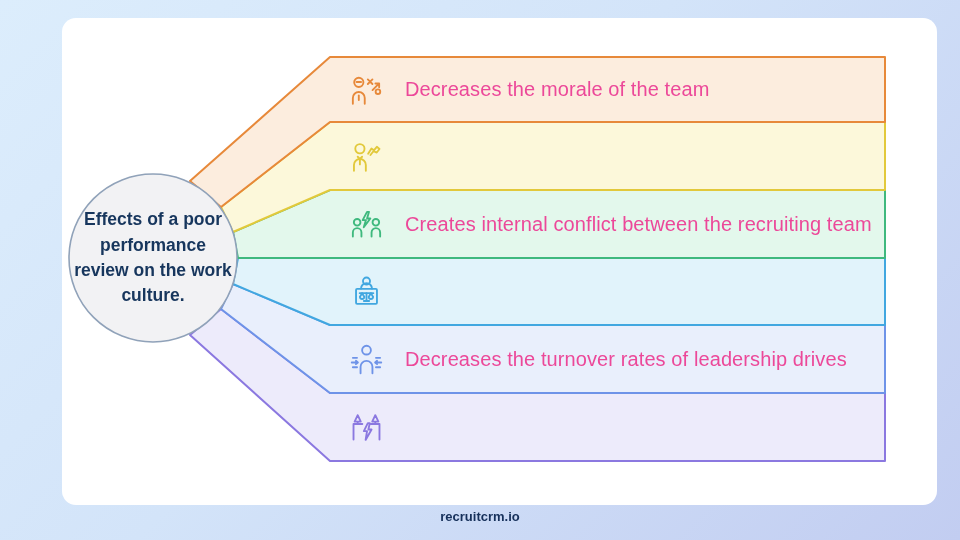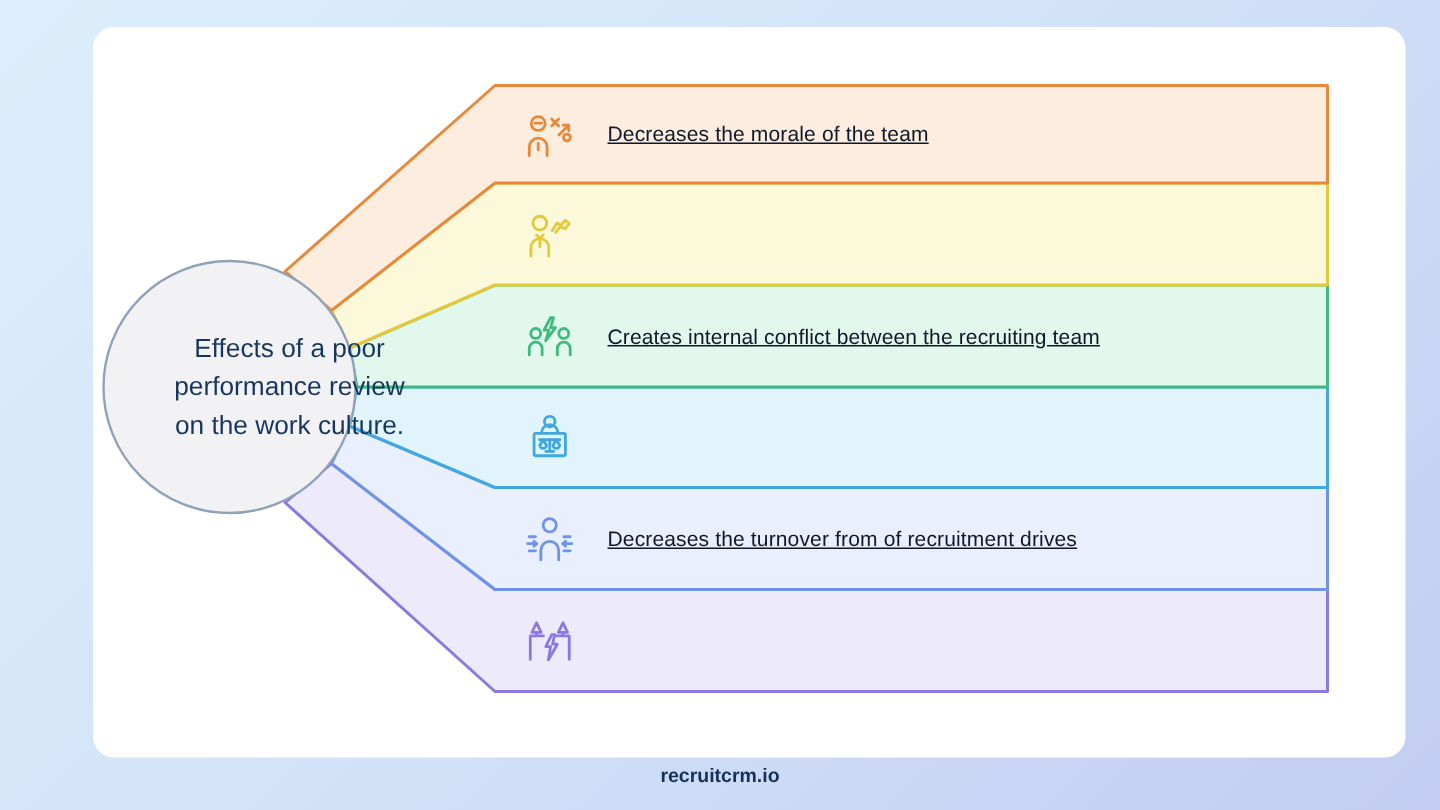--- a/index.html
+++ b/index.html
@@ -10,28 +10,28 @@
   }
   .card{
     position:absolute;left:62px;top:18px;width:875px;height:487px;
     background:#ffffff;border-radius:14px;
   }
   svg.diagram{position:absolute;left:0;top:0;width:960px;height:540px;}
   .band{stroke-width:2;stroke-linejoin:round;}
   .hub-label{
     position:absolute;left:73px;top:198px;width:160px;height:120px;
     display:flex;align-items:center;justify-content:center;text-align:center;
-    font-size:17.5px;font-weight:400;line-height:1.45;color:#17365d;margin-left:40px;
+    font-size:17.5px;font-weight:700;line-height:1.45;color:#17365d;
   }
   .row{
     position:absolute;left:350px;width:525px;height:44px;
     display:flex;align-items:center;
   }
   .row .icon{width:33px;height:33px;flex:0 0 33px;margin-right:22px;}
-  .row .label{font-size:14px;font-weight:500;color:#0f172a;letter-spacing:.1px;white-space:nowrap;text-decoration:underline;}
+  .row .label{font-size:20px;font-weight:500;color:#ec4899;letter-spacing:.1px;white-space:nowrap;}
   .footer{
     position:absolute;left:0;top:509px;width:960px;text-align:center;
     font-size:13px;font-weight:700;color:#16305a;
   }
   .icon svg{width:100%;height:100%;display:block;}
   .icon path,.icon circle,.icon line,.icon rect{
     fill:none;stroke:currentColor;stroke-width:1.7;stroke-linecap:round;stroke-linejoin:round;
   }
 </style>
 </head>
@@ -107,21 +107,21 @@
 
 <div class="row" style="top:337px">
   <span class="icon" style="color: rgb(110, 147, 232);">
     <svg viewBox="0 0 30 30">
       <circle cx="15" cy="6.5" r="4"></circle>
       <path d="M9.6,27.5 v-5.8 a5.4,5.4 0 0 1 10.8,0 v5.8"></path>
       <path d="M2.6,13.5 h3.8 M2.6,22 h3.8 M1.6,17.7 h5.2 M5.4,16.2 l1.8,1.5 l-1.8,1.5"></path>
       <path d="M23.6,13.5 h3.8 M23.6,22 h3.8 M23.2,17.7 h5.2 M24.6,16.2 l-1.8,1.5 l1.8,1.5"></path>
     </svg>
   </span>
-  <span class="label">Decreases the turnover from of recruitment drives</span>
+  <span class="label">Decreases the turnover rates of leadership drives</span>
 </div>
 
 <div class="row" style="top:405px">
   <span class="icon" style="color: rgb(139, 120, 224);">
     <svg viewBox="0 0 30 30">
       <path d="M7,3.8 L4.2,9.6 h5.6 Z M7,9.6 v2 M3.2,11.8 h8 M3.2,11.8 V26"></path>
       <path d="M23,3.8 L20.2,9.6 h5.6 Z M23,9.6 v2 M18.8,11.8 h8 M26.8,11.8 V26"></path>
       <path d="M16.2,11 L12.6,18.3 h2.9 L14.2,26.3 L19.6,16.8 h-2.9 L18,11 Z"></path>
     </svg>
   </span>

